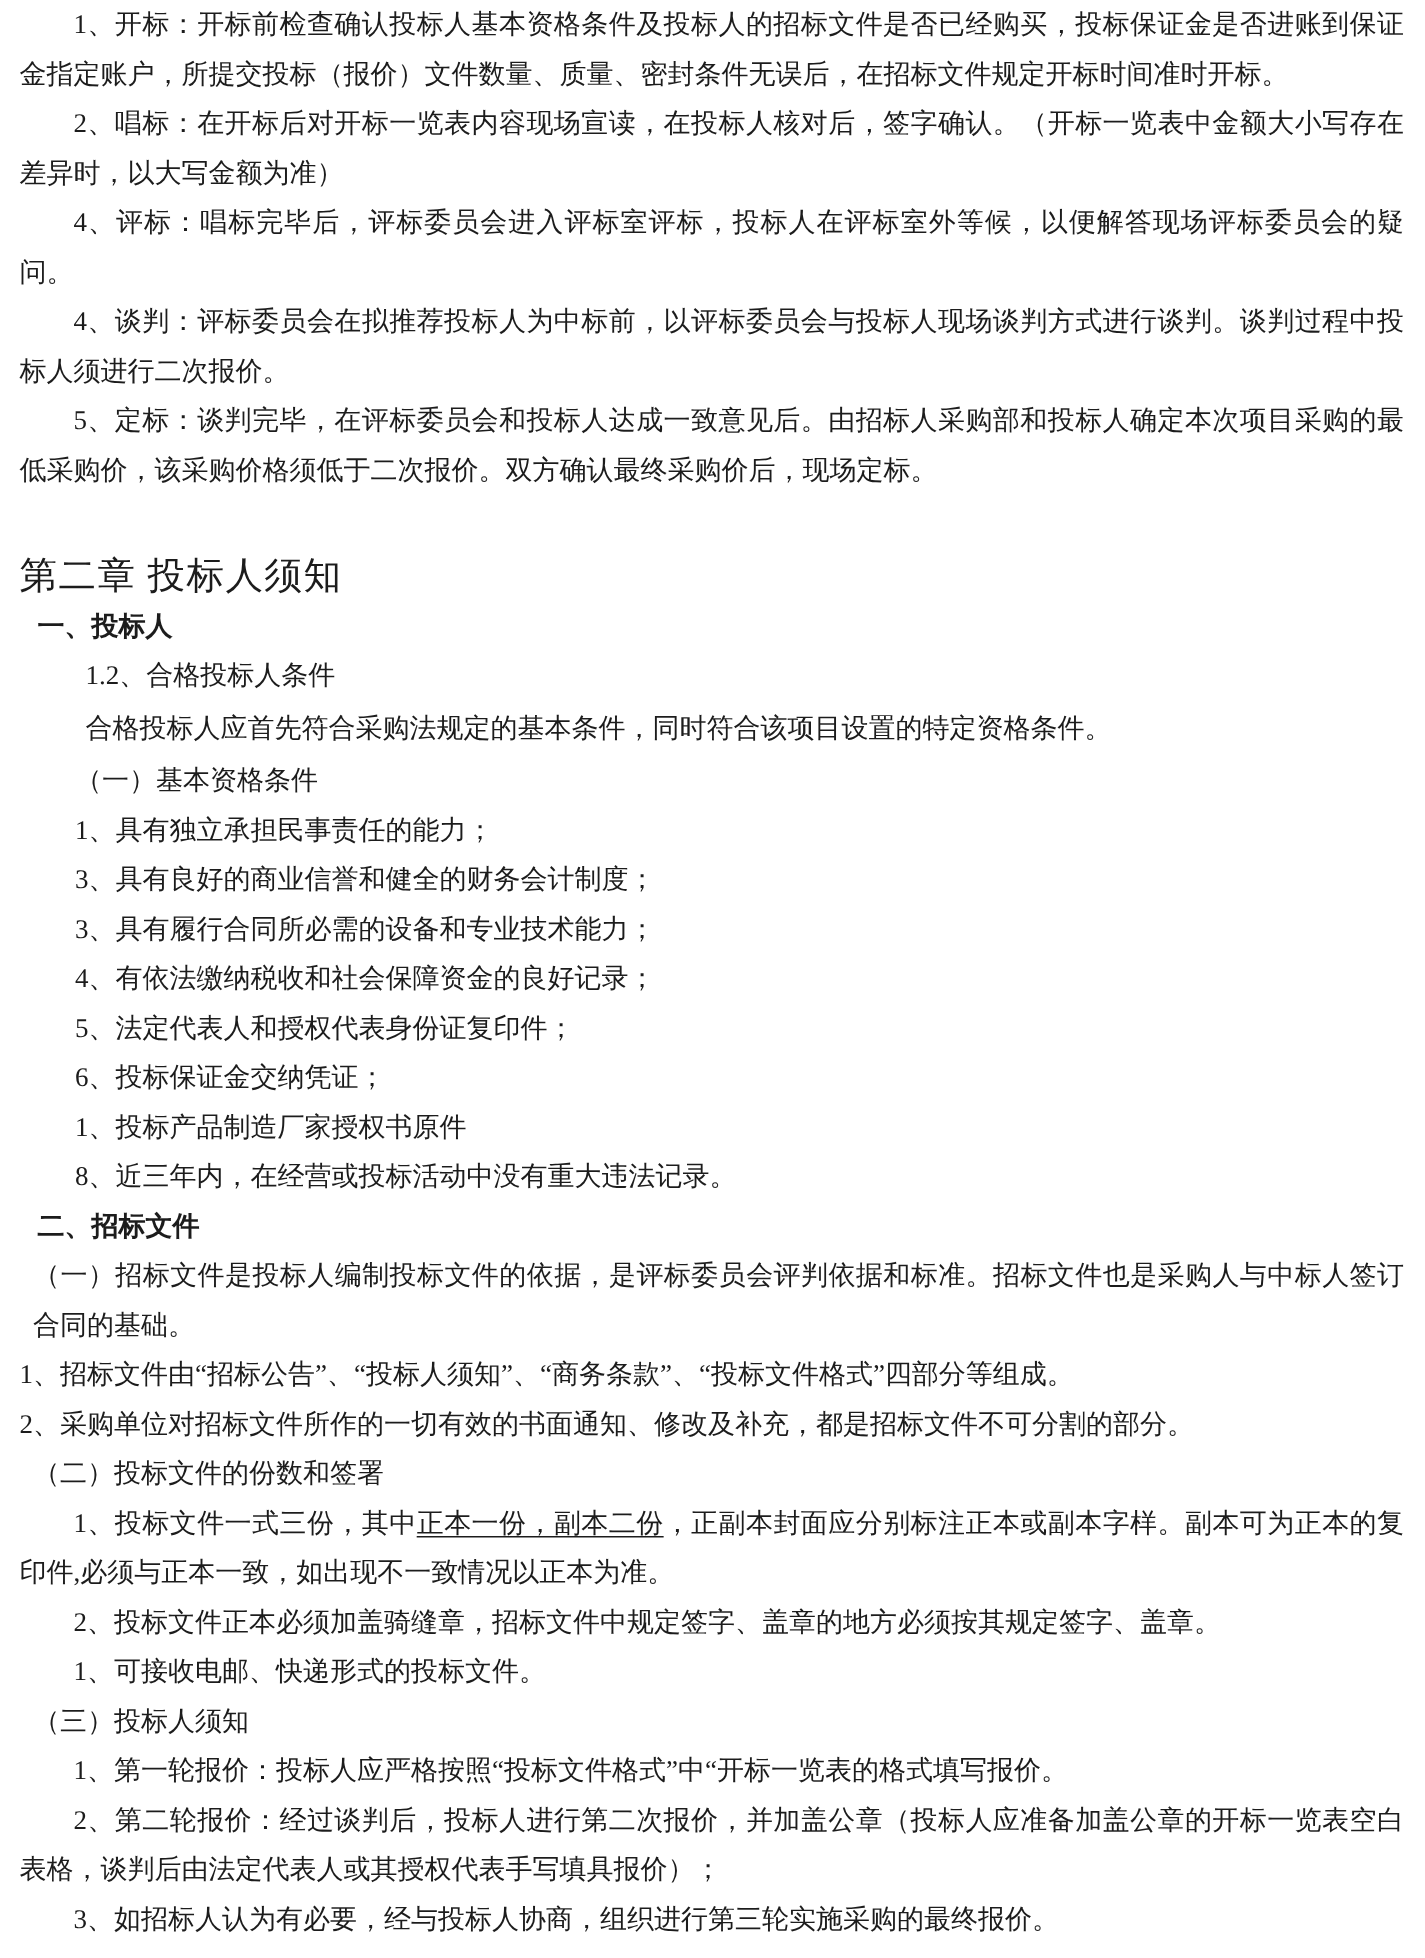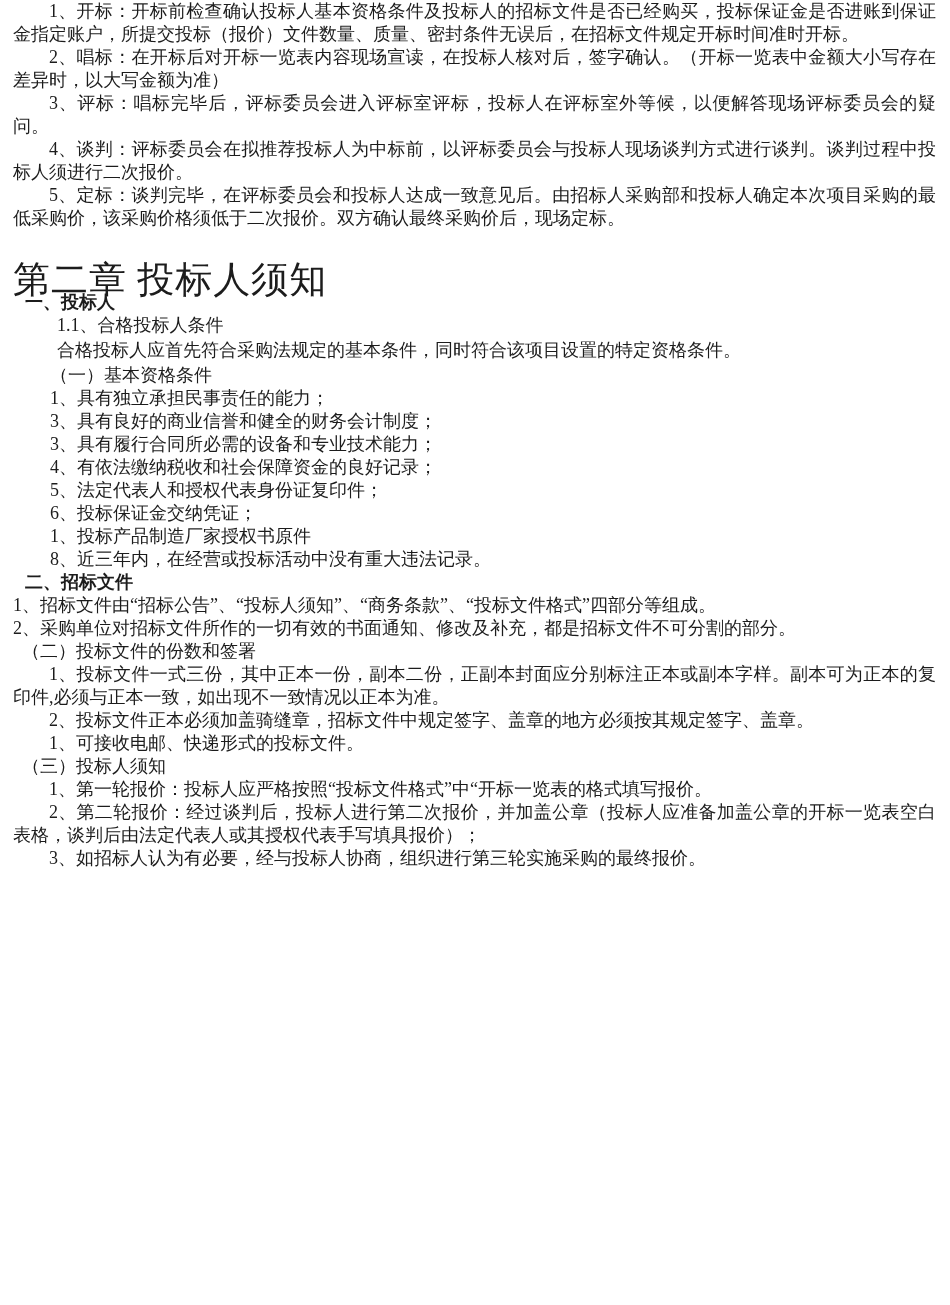--- a/index.html
+++ b/index.html
@@ -2,61 +2,62 @@
 <html><head>
 <meta charset="utf-8">
 <style>
   html,body{margin:0;padding:0;}
   body{
     width:950px;height:1305px;overflow:hidden;background:#ffffff;
     font-family:"Liberation Serif","DejaVu Serif",serif;
     color:#1c1c1c;font-size:18px;
   }
   .page{padding:0 14px 0 13px;}
-  .page p{margin:0;line-height:23px;text-align:justify;}
+  .page p{margin:0;line-height:33px;text-align:justify;}
   .ind{text-indent:36px;}
   .chapter{
-    text-align:center;font-size:37px;line-height:40px;
+    text-align:center;font-size:25px;line-height:40px;
     margin-top:38px !important;margin-bottom:0;letter-spacing:1px;
   }
   .bold-head{font-weight:bold;margin-left:12px !important;text-align:left;}
   .sub-num{margin-left:44px !important;}
   .sub-desc{margin-left:44px !important;margin-top:2px !important;}
   .paren-a{margin-left:37px !important;margin-top:2px !important;}
   .list-a{margin-left:37px !important;}
   .paren-b{margin-left:9px !important;}
-  .uline{text-underline-offset:3px;}
+  .uline{text-decoration:underline;text-underline-offset:3px;}
 </style>
 </head>
 <body>
 
 <div class="page">
 
   <p class="ind">1、开标：开标前检查确认投标人基本资格条件及投标人的招标文件是否已经购买，投标保证金是否进账到保证金指定账户，所提交投标（报价）文件数量、质量、密封条件无误后，在招标文件规定开标时间准时开标。</p>
   <p class="ind">2、唱标：在开标后对开标一览表内容现场宣读，在投标人核对后，签字确认。（开标一览表中金额大小写存在差异时，以大写金额为准）</p>
-  <p class="ind">3、评标：唱标完毕后，评标委员会进入评标室评标，投标人在评标室外等候，以便解答现场评标委员会的疑问。</p>
+  <p class="ind">4、评标：唱标完毕后，评标委员会进入评标室评标，投标人在评标室外等候，以便解答现场评标委员会的疑问。</p>
   <p class="ind">4、谈判：评标委员会在拟推荐投标人为中标前，以评标委员会与投标人现场谈判方式进行谈判。谈判过程中投标人须进行二次报价。</p>
   <p class="ind">5、定标：谈判完毕，在评标委员会和投标人达成一致意见后。由招标人采购部和投标人确定本次项目采购的最低采购价，该采购价格须低于二次报价。双方确认最终采购价后，现场定标。</p>
 
   <p class="chapter">第二章  投标人须知</p>
 
   <p class="bold-head">一、投标人</p>
-  <p class="sub-num">1.1、合格投标人条件</p>
+  <p class="sub-num">1.2、合格投标人条件</p>
   <p class="sub-desc">合格投标人应首先符合采购法规定的基本条件，同时符合该项目设置的特定资格条件。</p>
   <p class="paren-a">（一）基本资格条件</p>
   <p class="list-a">1、具有独立承担民事责任的能力；</p>
   <p class="list-a">3、具有良好的商业信誉和健全的财务会计制度；</p>
   <p class="list-a">3、具有履行合同所必需的设备和专业技术能力；</p>
   <p class="list-a">4、有依法缴纳税收和社会保障资金的良好记录；</p>
   <p class="list-a">5、法定代表人和授权代表身份证复印件；</p>
   <p class="list-a">6、投标保证金交纳凭证；</p>
   <p class="list-a">1、投标产品制造厂家授权书原件</p>
   <p class="list-a">8、近三年内，在经营或投标活动中没有重大违法记录。</p>
 
   <p class="bold-head">二、招标文件</p>
+  <p class="paren-b">（一）招标文件是投标人编制投标文件的依据，是评标委员会评判依据和标准。招标文件也是采购人与中标人签订合同的基础。</p>
   <p>1、招标文件由“招标公告”、“投标人须知”、“商务条款”、“投标文件格式”四部分等组成。</p>
   <p>2、采购单位对招标文件所作的一切有效的书面通知、修改及补充，都是招标文件不可分割的部分。</p>
   <p class="paren-b">（二）投标文件的份数和签署</p>
   <p class="ind"><span>1、投标文件一式三份，其中</span><span class="uline">正本一份，副本二份</span><span>，正副本封面应分别标注正本或副本字样。副本可为正本的复印件,必须与正本一致，如出现不一致情况以正本为准。</span></p>
   <p class="ind">2、投标文件正本必须加盖骑缝章，招标文件中规定签字、盖章的地方必须按其规定签字、盖章。</p>
   <p class="ind">1、可接收电邮、快递形式的投标文件。</p>
   <p class="paren-b">（三）投标人须知</p>
   <p class="ind">1、第一轮报价：投标人应严格按照“投标文件格式”中“开标一览表的格式填写报价。</p>
   <p class="ind">2、第二轮报价：经过谈判后，投标人进行第二次报价，并加盖公章（投标人应准备加盖公章的开标一览表空白表格，谈判后由法定代表人或其授权代表手写填具报价）；</p>
   <p class="ind">3、如招标人认为有必要，经与投标人协商，组织进行第三轮实施采购的最终报价。</p>

